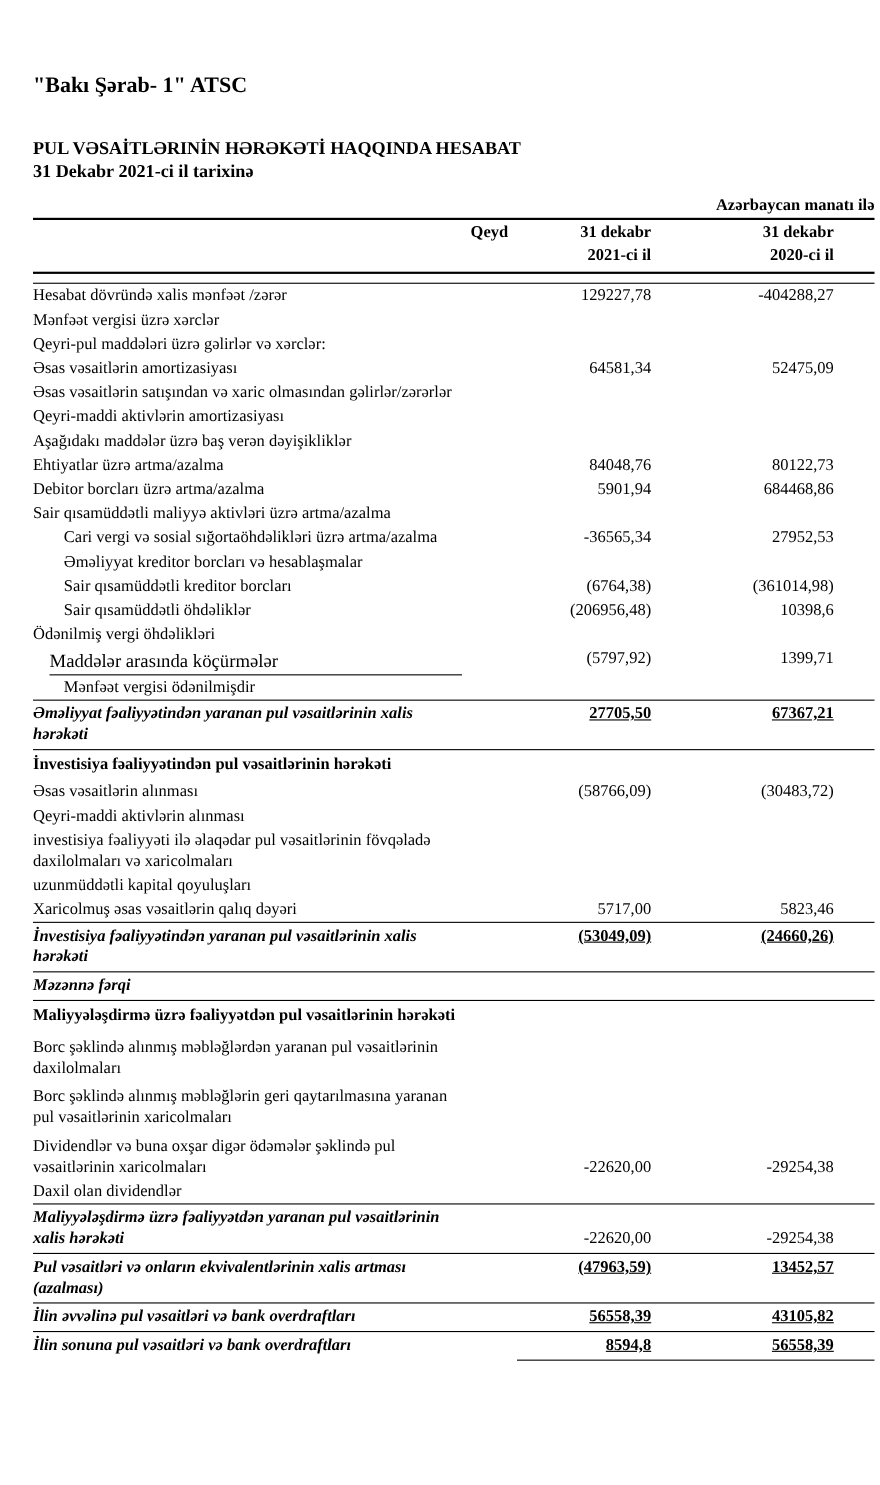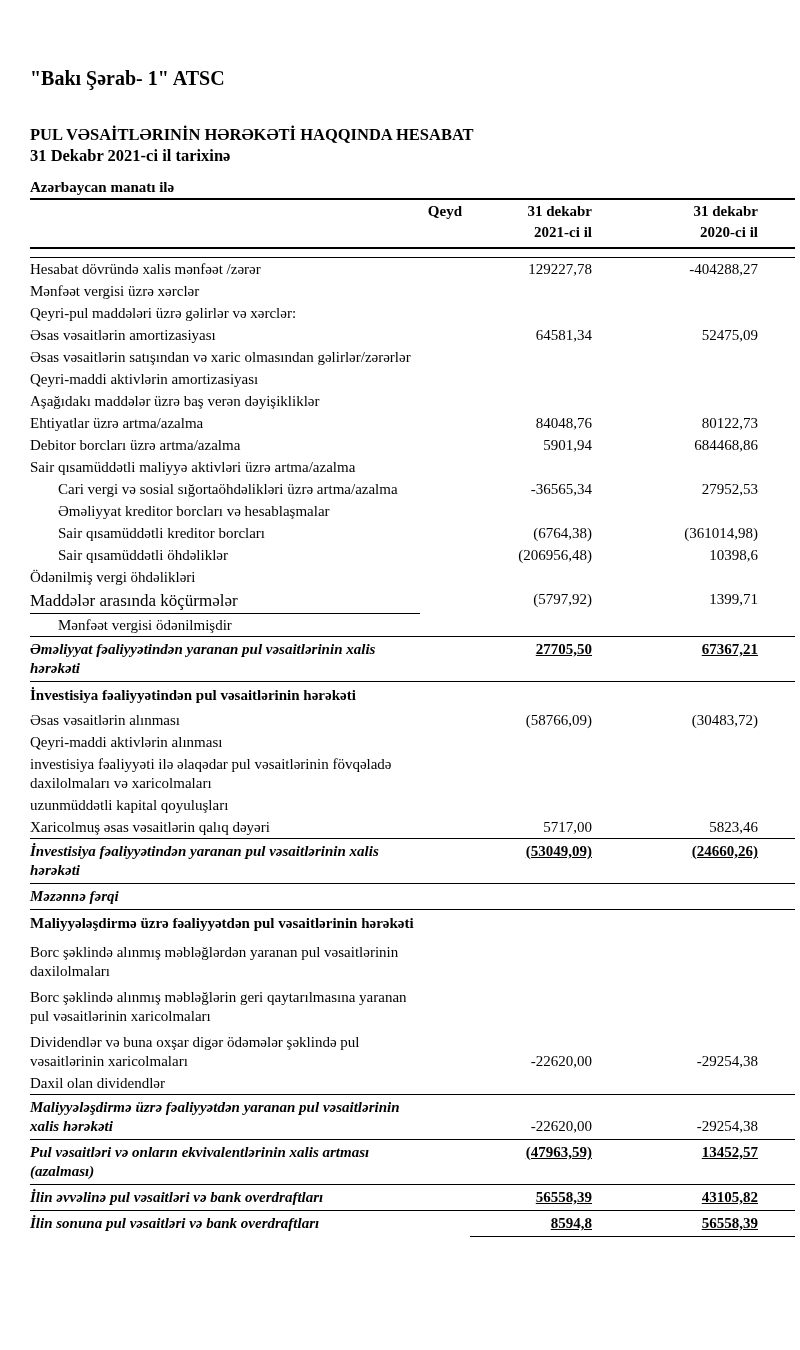--- a/index.html
+++ b/index.html
@@ -8,21 +8,21 @@
     width:800px; height:1350px; overflow:hidden;
     color:#000;
     font-family:"Liberation Serif","DejaVu Serif",serif;
     font-size:15px; line-height:19px;
   }
   .page { padding:66px 5px 0 30px; }
 
   .company { font-size:20px; line-height:24px; font-weight:700; margin-bottom:34px; }
   .rtitle  { font-size:16.5px; line-height:21px; font-weight:700; }
   .rdate   { font-size:16.5px; line-height:21px; font-weight:700; margin-bottom:12px; }
-  .currency{ font-weight:700; margin-bottom:1px; }
+  .currency{ text-align:right; font-weight:700; margin-bottom:1px; }
 
   .row { display:grid; grid-template-columns:390px 50px 140px 185px; }
   .row > div { padding-top:1.5px; padding-bottom:1.5px; }
   .c-label { padding-right:6px; }
   .c-qeyd  { text-align:right; padding-right:8px; }
   .c-v1    { text-align:right; padding-right:18px; }
   .c-v2    { text-align:right; padding-right:37px; }
 
   .thead { border-top:2px solid #000; border-bottom:2px solid #000; }
   .thead > div { padding-top:2px; padding-bottom:3px; }
@@ -30,21 +30,21 @@
   .thead .th div { padding-bottom:2px; }
 
   .row.section > div { padding-top:4px; padding-bottom:4px; }
   .row.section .c-label { font-weight:700; }
   .row.total > div { padding-top:3px; padding-bottom:3px; }
   .row.total .c-label { font-weight:700; font-style:italic; }
   .row.vbold .c-v1, .row.vbold .c-v2 { font-weight:700;text-decoration:underline; }
 
   .row.rule-top { border-top:1.5px solid #000; }
   .row.rule-bottom { border-bottom:1.5px solid #000; }
-  .row.rule-partial .c-label { border-bottom:1.5px solid #000; }
+  .row.rule-partial .c-label { border-bottom:1.5px solid #000;margin-left:15px; }
   .row.vund .c-v1, .row.vund .c-v2 { border-bottom:1.5px solid #000; }
 
   .row.indent .c-label { padding-left:28px; }
   .row.hang .c-label { text-indent:28px; }
   .row.large .c-label { font-size:17px; line-height:22px; }
   .row.justify .c-label { text-align:justify; }
   .row.gap-top { margin-top:0; }
   .row.gap-sm { margin-top:4px; }
   .row.vbottom .c-v1, .row.vbottom .c-v2 { align-self:end; }
 </style>

